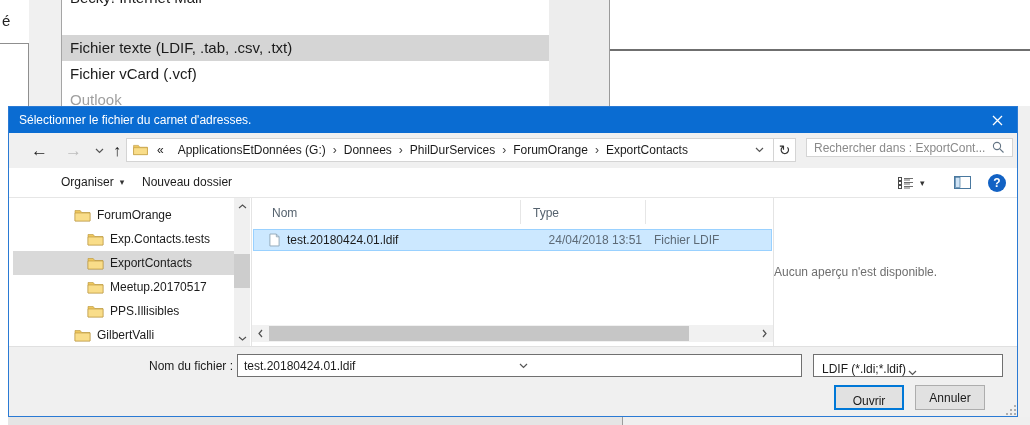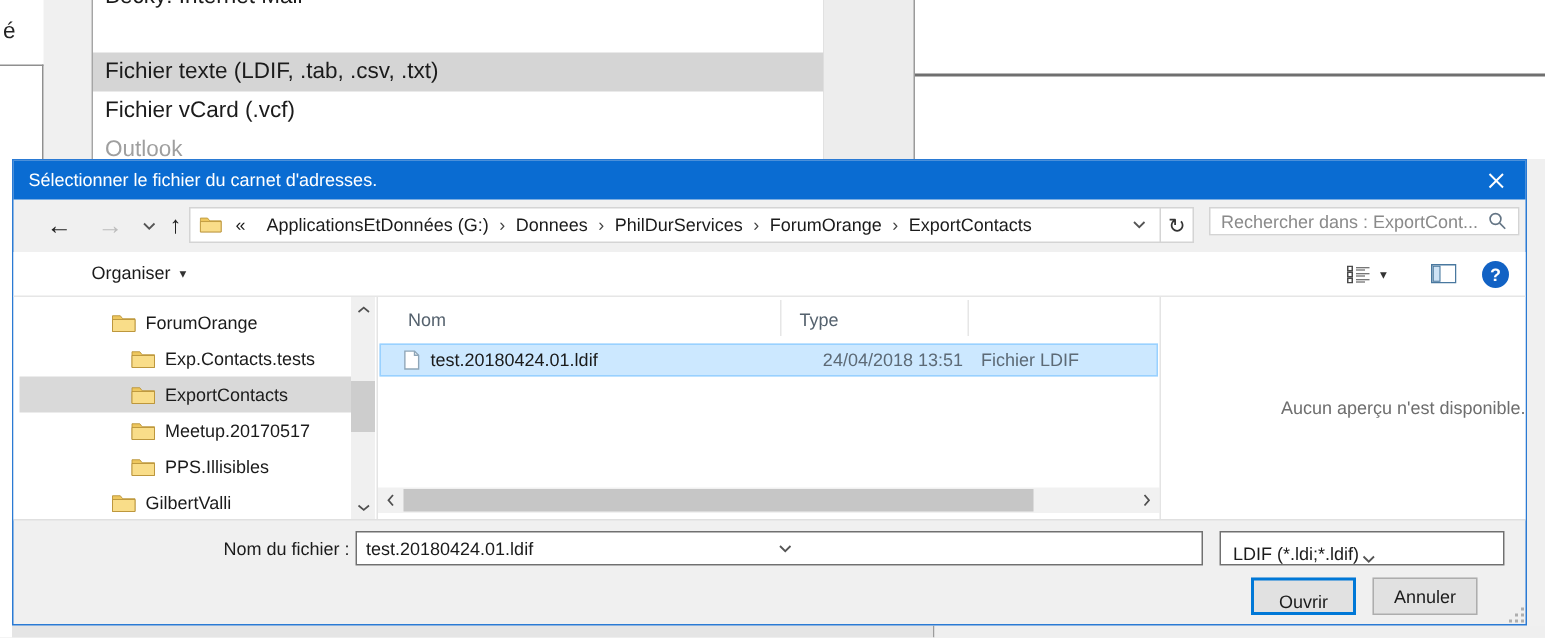--- a/index.html
+++ b/index.html
@@ -94,21 +94,21 @@
           border:1px solid #99d1ff;box-sizing:border-box;display:flex;align-items:center;}
   .cell-name{width:268px;display:flex;align-items:center;gap:7px;padding-left:15px;box-sizing:border-box;white-space:nowrap;}
   .cell-date{width:120px;color:#5d6a76;padding-left:7px;box-sizing:border-box;text-align:right;}
   .cell-type{color:#5d6a76;padding-left:12px;box-sizing:border-box;}
   .fl-hscroll{position:absolute;left:0;top:127px;width:521px;height:17px;background:#f1f1f1;}
   .hs-arrow{position:absolute;top:0;width:17px;height:17px;display:flex;align-items:center;justify-content:center;}
   .hs-left{left:0;}.hs-right{right:0;}
   .hs-thumb{position:absolute;left:17px;top:1px;width:420px;height:15px;background:#c6c6c6;}
 
   .preview{left:765px;top:0;width:243px;height:148px;display:flex;align-items:center;
-           justify-content:flex-end;color:#6e6e6e;font-size:12px;position:absolute;}
+           justify-content:flex-start;color:#6e6e6e;font-size:12px;position:absolute;}
 
   .footer{left:0;top:239px;width:1008px;height:70px;border-top:1px solid #e0e0e0;
           font-size:12px;position:absolute;box-sizing:border-box;}
   .fname-label{position:absolute;left:0;top:12px;width:224px;text-align:right;}
   .fname-input{position:absolute;left:228px;top:7px;width:565px;height:23px;background:#fff;
                border:1px solid #707070;box-sizing:border-box;display:flex;align-items:center;
                padding-left:6px;}
   .fname-input span{flex:1;}
   .combo-chev{margin-right:8px;line-height:0;}
   .ftype-combo{position:absolute;left:804px;top:7px;width:190px;height:23px;background:#fff;
@@ -236,20 +236,23 @@
         <path d="M7.8 7.8 L11.5 11.5" stroke="#647585" stroke-width="1.1"></path>
       </svg>
     </div>
   </div>
 
   <div class="toolbar">
     <div class="tb-item tb-organize">
       <span>Organiser</span>
       <span class="tb-caret">▾</span>
     </div>
+    <div class="tb-item tb-newfolder">
+      <span>Nouveau dossier</span>
+    </div>
 
     <div class="vi vi-details">
       <svg width="16" height="12" viewBox="0 0 16 12">
         <rect x="0.5" y="0.5" width="3" height="3" fill="none" stroke="#4a4a4a"></rect>
         <rect x="0.5" y="4.5" width="3" height="3" fill="none" stroke="#4a4a4a"></rect>
         <rect x="0.5" y="8.5" width="3" height="3" fill="none" stroke="#4a4a4a"></rect>
         <path d="M6 1.5 H15 M6 3 H12 M6 5.5 H15 M6 7 H12 M6 9.5 H15 M6 11 H12" stroke="#4a4a4a" stroke-width="0.8"></path>
       </svg>
     </div>
     <div class="vi vi-arrow">

